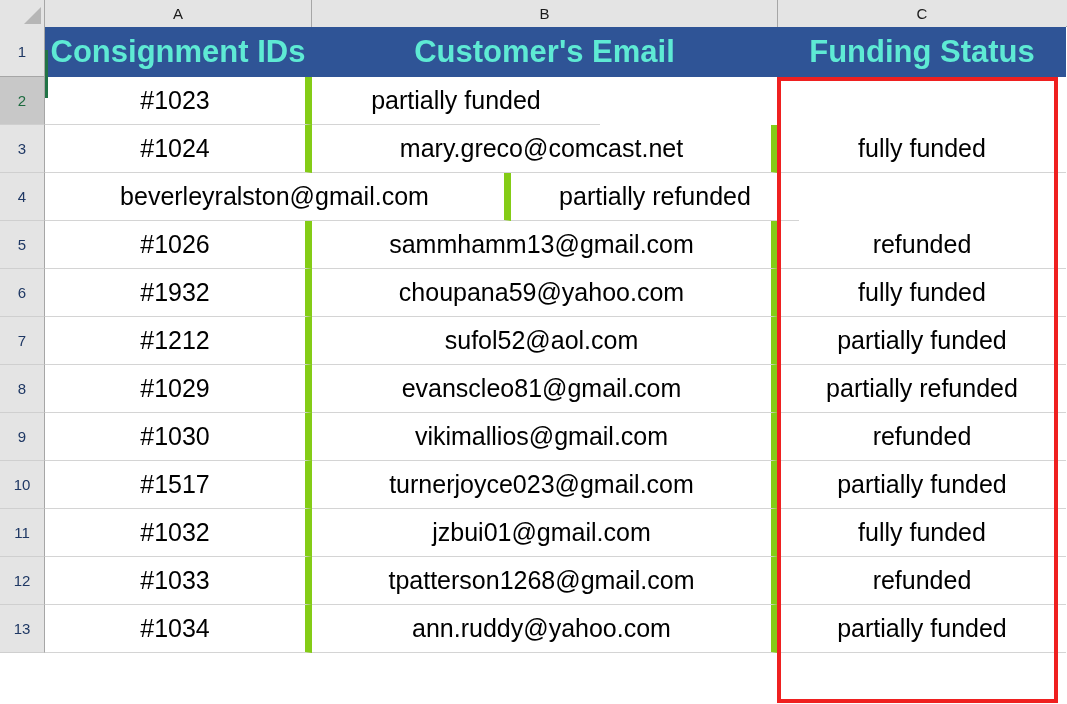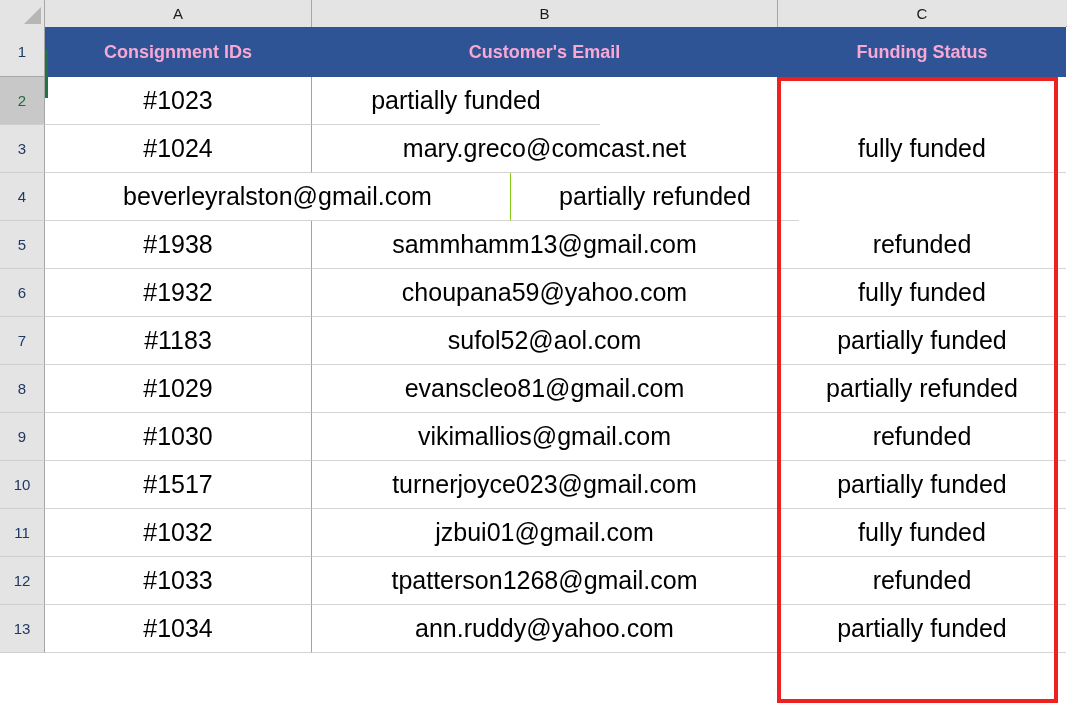--- a/index.html
+++ b/index.html
@@ -92,42 +92,42 @@
   .row-num.active {
     background: #c8c8c8;
     color: #1d6b3f;
   }
   .cell {
     box-sizing: border-box;
     display: flex;
     align-items: center;
     justify-content: center;
     background: #ffffff;
-    border-right: 1px solid #84cc16;
+    border-right: 7px solid #84cc16;
     border-bottom: 1px solid #d4d4d4;
     font-size: 25px;
     color: #000000;
     font-family: "Liberation Sans", sans-serif;
     white-space: nowrap;
     overflow: hidden;
   }
 
   
   .row-header .row-num {
     background: #e4e4e4;
     border-bottom: 1px solid #a6a6a6;
   }
   .hcell {
     box-sizing: border-box;
     display: flex;
     align-items: center;
     justify-content: center;
-    font-size: 18px;
+    font-size: 31px;
     font-weight: bold;
-    color: #f9a8d4;
+    color: #5eead4;
     font-family: "Liberation Sans", sans-serif;
     white-space: nowrap;
     border-right: 1px solid #2f5496;
   }
   .row-header { height: 50px; }
   .row-header .hcell { height: 50px; }
   .row-header .row-num { height: 50px; }
 
   .data-row { height: 48px; }
   .data-row .cell { height: 48px; }
@@ -196,33 +196,33 @@
           <div class="cell w-b">mary.greco@comcast.net</div>
           <div class="cell w-c">fully funded</div>
         </div>
         <div class="row data-row">
           <div class="row-num">4</div>
           <div class="cell w-b">beverleyralston@gmail.com</div>
           <div class="cell w-c">partially refunded</div>
         </div>
         <div class="row data-row">
           <div class="row-num">5</div>
-          <div class="cell w-a">#1938</div>
+          <div class="cell w-a">#1026</div>
           <div class="cell w-b">sammhamm13@gmail.com</div>
           <div class="cell w-c">refunded</div>
         </div>
         <div class="row data-row">
           <div class="row-num">6</div>
           <div class="cell w-a">#1932</div>
           <div class="cell w-b">choupana59@yahoo.com</div>
           <div class="cell w-c">fully funded</div>
         </div>
         <div class="row data-row">
           <div class="row-num">7</div>
-          <div class="cell w-a">#1183</div>
+          <div class="cell w-a">#1212</div>
           <div class="cell w-b">sufol52@aol.com</div>
           <div class="cell w-c">partially funded</div>
         </div>
         <div class="row data-row">
           <div class="row-num">8</div>
           <div class="cell w-a">#1029</div>
           <div class="cell w-b">evanscleo81@gmail.com</div>
           <div class="cell w-c">partially refunded</div>
         </div>
         <div class="row data-row">

